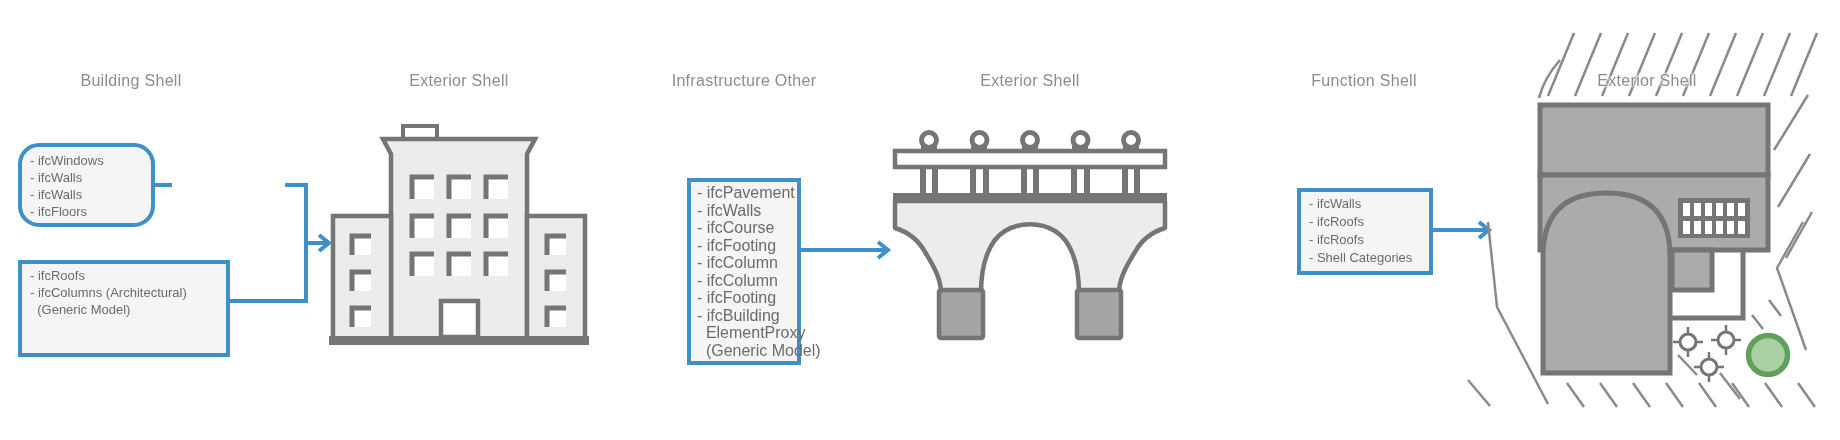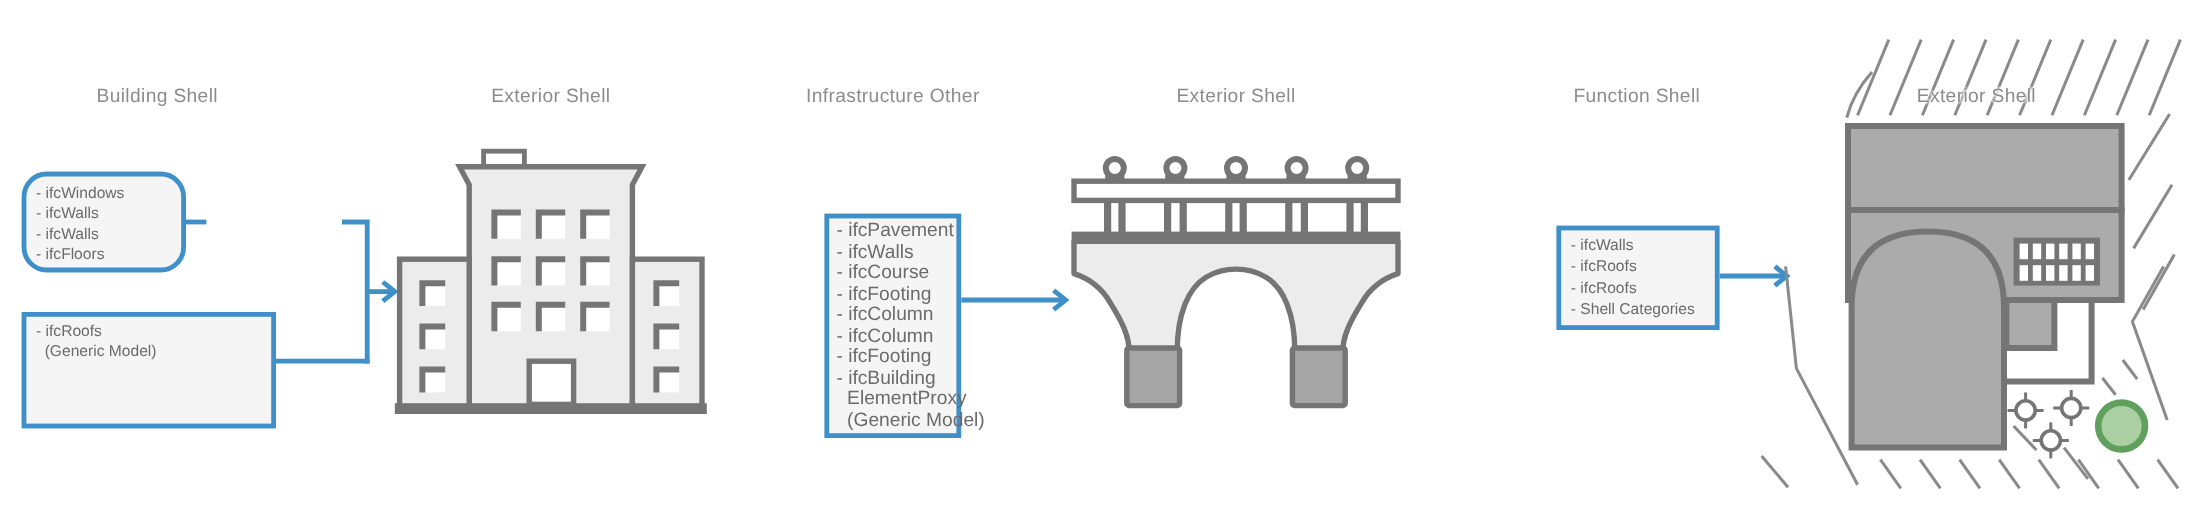--- a/index.html
+++ b/index.html
@@ -224,20 +224,21 @@
   <div class="dbox box-a">
     <div class="bl">- ifcWindows</div>
     <div class="bl">- ifcWalls</div>
     <div class="bl">- ifcWalls</div>
     <div class="bl">- ifcFloors</div>
   </div>
 
 
   <div class="dbox box-b">
     <div class="bl">- ifcRoofs</div>
+    <div class="bl">- ifcColumns (Architectural)</div>
     <div class="bl">  (Generic Model)</div>
   </div>
 
   <div class="dbox box-c">
     <div class="bl">- ifcPavement</div>
     <div class="bl">- ifcWalls</div>
     <div class="bl">- ifcCourse</div>
     <div class="bl">- ifcFooting</div>
     <div class="bl">- ifcColumn</div>
     <div class="bl">- ifcColumn</div>

